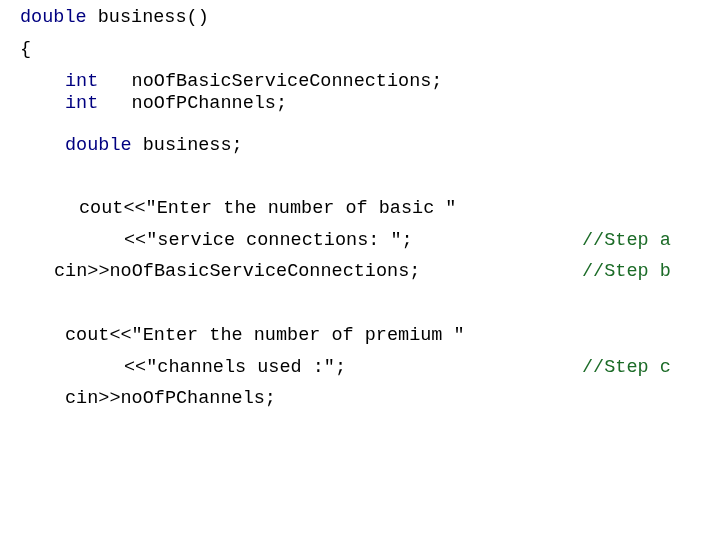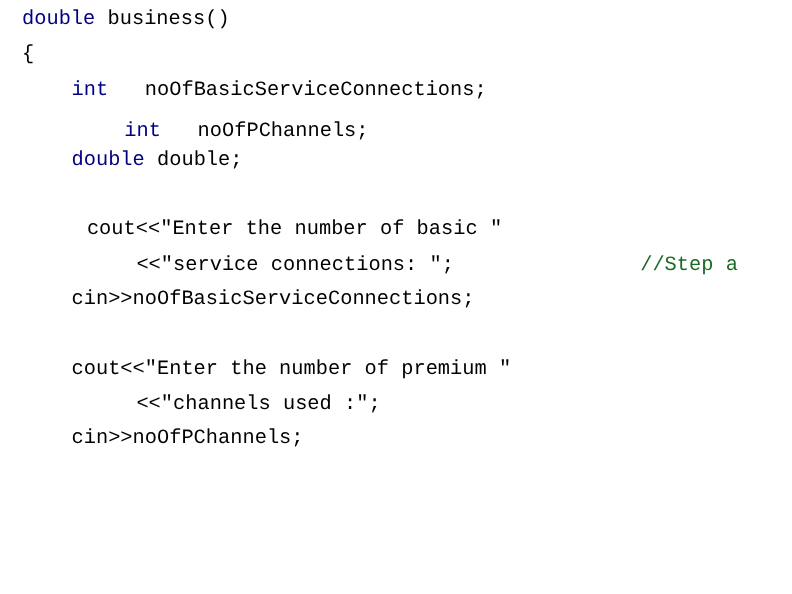--- a/index.html
+++ b/index.html
@@ -58,24 +58,24 @@
   }
 </style>
 </head>
 <body>
 
 <div id="code-slide">
   <div id="code-block">
       <div class="code-line" style="top: 2px;"><span class="code-main" style="left: 20px;"><span class="tok-kw">double</span><span class="tok-plain"> business()</span></span></div>
       <div class="code-line" style="top: 34px;"><span class="code-main" style="left: 20px;"><span class="tok-plain">{</span></span></div>
       <div class="code-line" style="top: 66px;"><span class="code-main" style="left: 65px; text-align: right;"><span class="tok-kw">int</span><span class="tok-plain">   noOfBasicServiceConnections;</span></span></div>
-      <div class="code-line" style="top: 104px; margin-left: 48px;"><span class="code-main" style="left: 65px;"><span class="tok-kw">int</span><span class="tok-plain">   noOfPChannels;</span></span></div>
-      <div class="code-line" style="top: 130px;"><span class="code-main" style="left: 65px;"><span class="tok-kw">double</span><span class="tok-plain"> double;</span></span></div>
+      <div class="code-line" style="top: 88px;"><span class="code-main" style="left: 65px;"><span class="tok-kw">int</span><span class="tok-plain">   noOfPChannels;</span></span></div>
+      <div class="code-line" style="top: 130px;"><span class="code-main" style="left: 65px;"><span class="tok-kw">double</span><span class="tok-plain"> business;</span></span></div>
       <div class="code-line" style="top: 162px;"><span class="code-main" style="left: 65px;"></span></div>
       <div class="code-line" style="top: 193px;"><span class="code-main" style="left: 79px;"><span class="tok-plain">cout&lt;&lt;"Enter the number of basic "</span></span></div>
       <div class="code-line" style="top: 225px;"><span class="code-main" style="left: 124px;"><span class="tok-plain">&lt;&lt;"service connections: ";</span></span><span class="code-comment">//Step a</span></div>
-      <div class="code-line" style="top: 256px;"><span class="code-main" style="left: 65px;"><span class="tok-plain">cin&gt;&gt;noOfBasicServiceConnections;</span></span></div>
+      <div class="code-line" style="top: 256px;"><span class="code-main" style="left: 54px;"><span class="tok-plain">cin&gt;&gt;noOfBasicServiceConnections;</span></span><span class="code-comment">//Step b</span></div>
       <div class="code-line" style="top: 288px;"><span class="code-main" style="left: 65px;"></span></div>
       <div class="code-line" style="top: 320px;"><span class="code-main" style="left: 65px;"><span class="tok-plain">cout&lt;&lt;"Enter the number of premium "</span></span></div>
-      <div class="code-line" style="top: 352px;"><span class="code-main" style="left: 124px;"><span class="tok-plain">&lt;&lt;"channels used :";</span></span></div>
+      <div class="code-line" style="top: 352px;"><span class="code-main" style="left: 124px;"><span class="tok-plain">&lt;&lt;"channels used :";</span></span><span class="code-comment">//Step c</span></div>
       <div class="code-line" style="top: 383px; padding-left: 33px;"><span class="code-main" style="left: 65px;"><span class="tok-plain">cin&gt;&gt;noOfPChannels;</span></span></div>
     </div>
 </div>
 
 </body></html>

